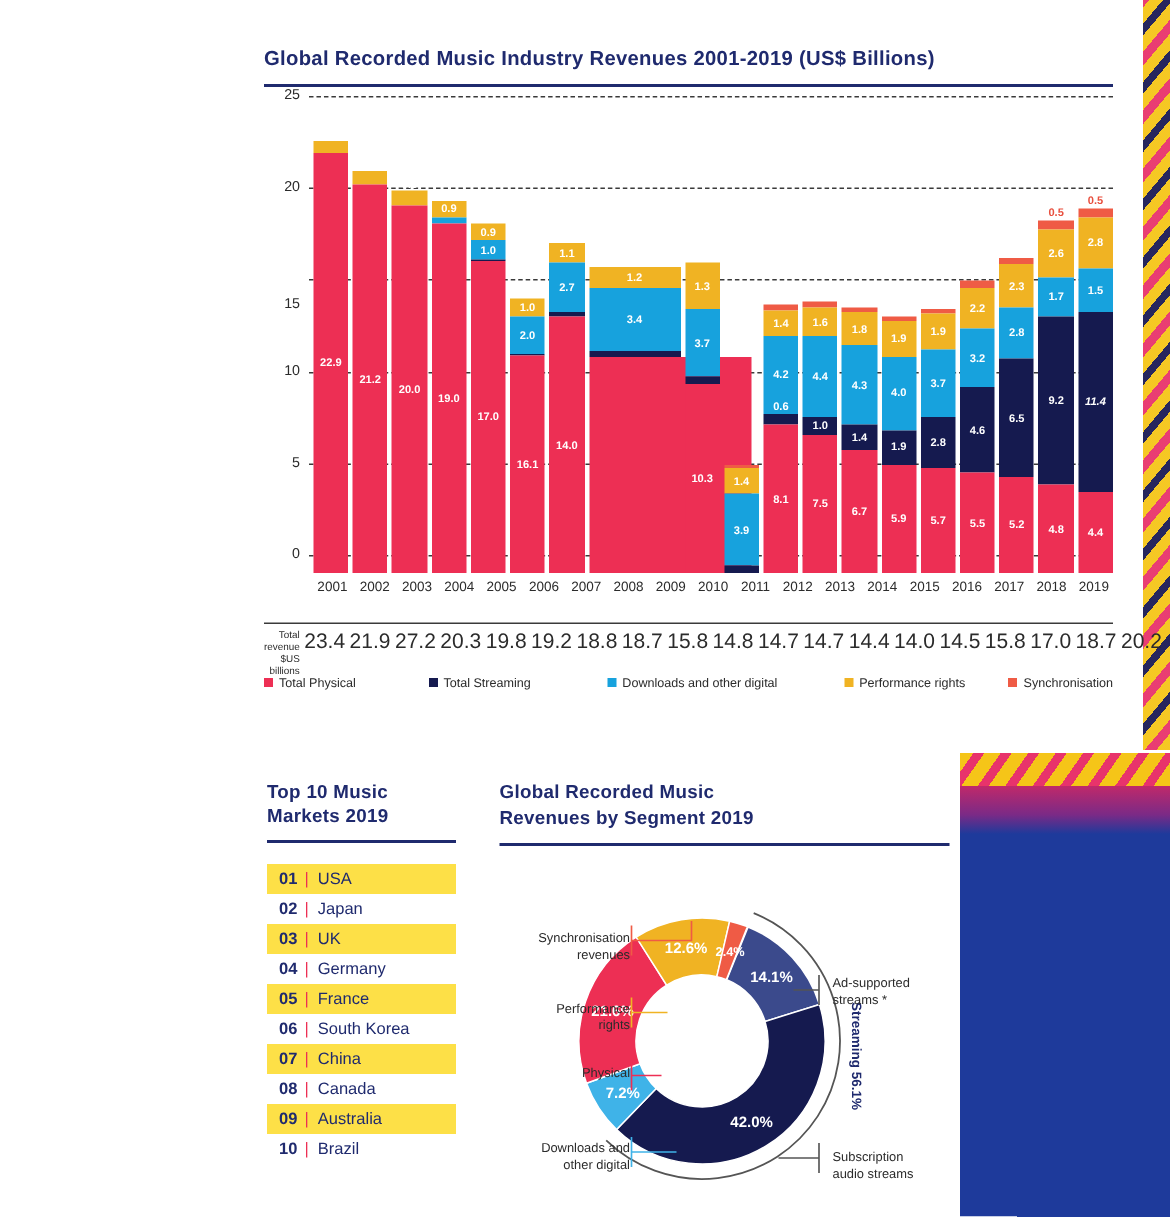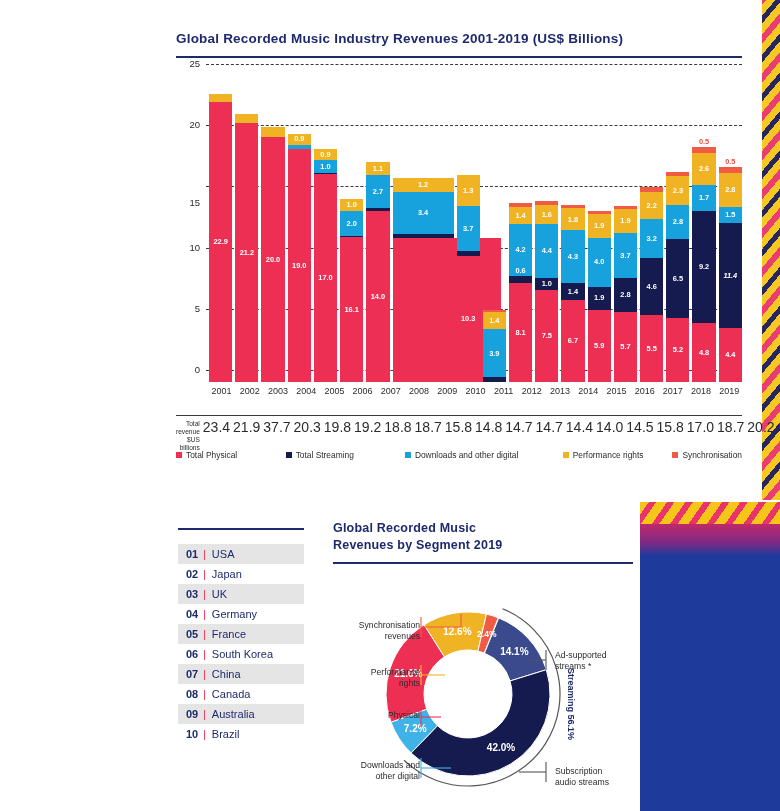--- a/index.html
+++ b/index.html
@@ -92,21 +92,21 @@
   .lg0{width:125px;} .lg1{width:136px;} .lg2{width:180px;} .lg3{width:125px;}
 
   
   #top10{position:absolute;left:178px;top:520px;width:126px;}
   #top10 .sect-title{font-size:12.5px;line-height:16px;}
   #top10 .rule{margin-top:8px;margin-bottom:14px;}
   .mk{
     display:flex;align-items:center;height:20px;padding-left:8px;
     font-size:11px;color:#1f2a6e;
   }
-  .mk.alt{background:#e5e5e5;}
+  .mk.alt{background:#fde047;}
   .mk .num{font-weight:bold;width:15px;}
   .mk .sep{color:#ed2f54;margin:0 6px 0 2px;}
 
   
   #donut-sec{position:absolute;left:333px;top:520px;width:300px;}
   #donut-sec .sect-title{font-size:12.5px;line-height:17px;}
   #donut-sec .rule{margin-top:8px;}
   .donut-wrap{position:relative;width:300px;height:235px;margin-top:8px;}
   .cb-lab{
     position:absolute;font-size:8.6px;color:#2b2b2b;line-height:11px;
@@ -369,24 +369,24 @@
               <span>4.8</span>
             </div>
           </div>
           <div class="bar">
             <div class="seg s-sync small sync" style="height: 6.12px;">
               <span>0.5</span>
             </div>
             <div class="seg s-perf" style="height: 34.272px;">
               <span>2.8</span>
             </div>
-            <div class="seg s-down" style="height: 16px;">
+            <div class="seg s-down" style="height: 29px;">
               <span>1.5</span>
             </div>
-            <div class="seg s-str" style="height: 105px; font-style: italic;">
+            <div class="seg s-str" style="height: 120px; font-style: italic;">
               <span>11.4</span>
             </div>
             <div class="seg s-phys" style="height: 53.856px;">
               <span>4.4</span>
             </div>
           </div>
         </div>
       <div class="xlabels" id="xlabels">
           <div>2001</div>
           <div>2002</div>
@@ -414,21 +414,21 @@
   <div class="totrow">
     <div class="hr"></div>
     <div class="totline">
       <div class="totlabel">
         <div>Total revenue</div>
         <div>$US billions</div>
       </div>
       <div class="totvals" id="totvals">
           <div>23.4</div>
           <div>21.9</div>
-          <div>37.7</div>
+          <div>27.2</div>
           <div>20.3</div>
           <div>19.8</div>
           <div>19.2</div>
           <div>18.8</div>
           <div>18.7</div>
           <div>15.8</div>
           <div>14.8</div>
           <div>14.7</div>
           <div>14.7</div>
           <div>14.4</div>
@@ -459,20 +459,24 @@
         <span class="sw" style="background: rgb(240, 179, 35);"></span>
         <span>Performance rights</span>
       </div>
       <div class="item">
         <span class="sw" style="background: rgb(239, 91, 69);"></span>
         <span>Synchronisation</span>
       </div>
     </div>
 
   <section id="top10">
+    <div class="sect-title">
+      <div>Top 10 Music</div>
+      <div>Markets 2019</div>
+    </div>
     <div class="rule"></div>
     <div id="mklist">
         <div class="mk alt">
           <span class="num">01</span>
           <span class="sep">|</span>
           <span>USA</span>
         </div>
         <div class="mk">
           <span class="num">02</span>
           <span class="sep">|</span>

